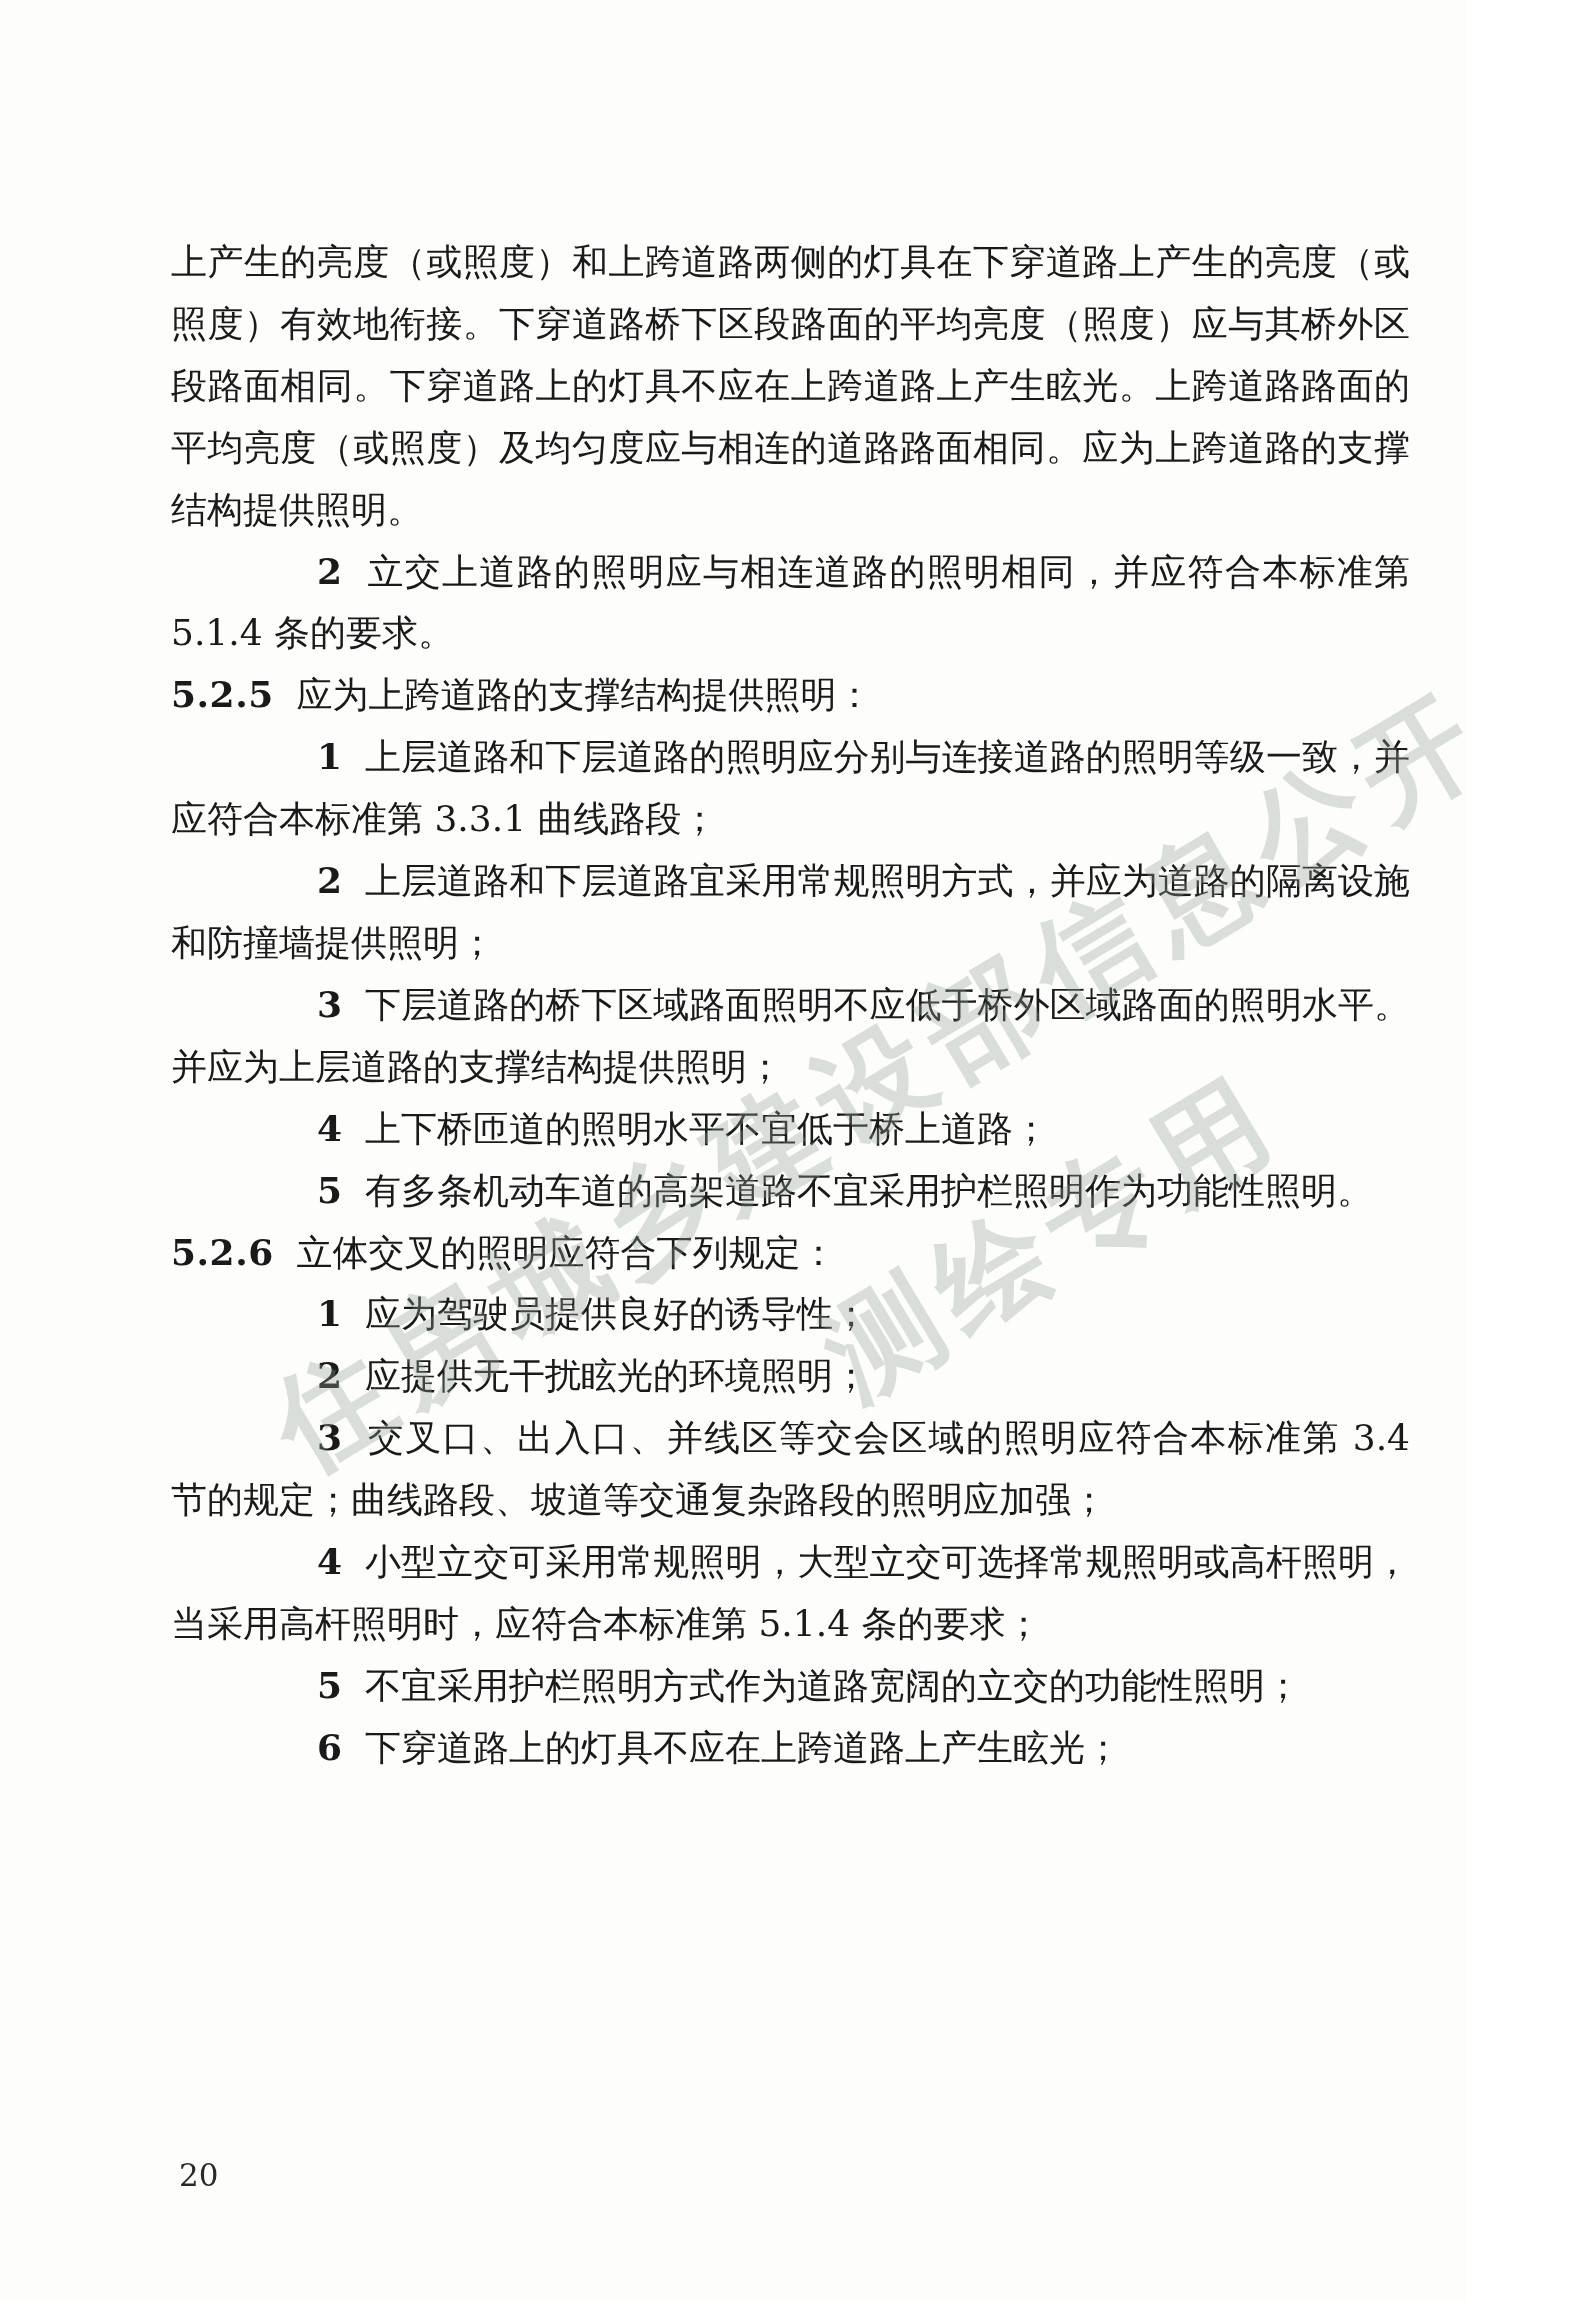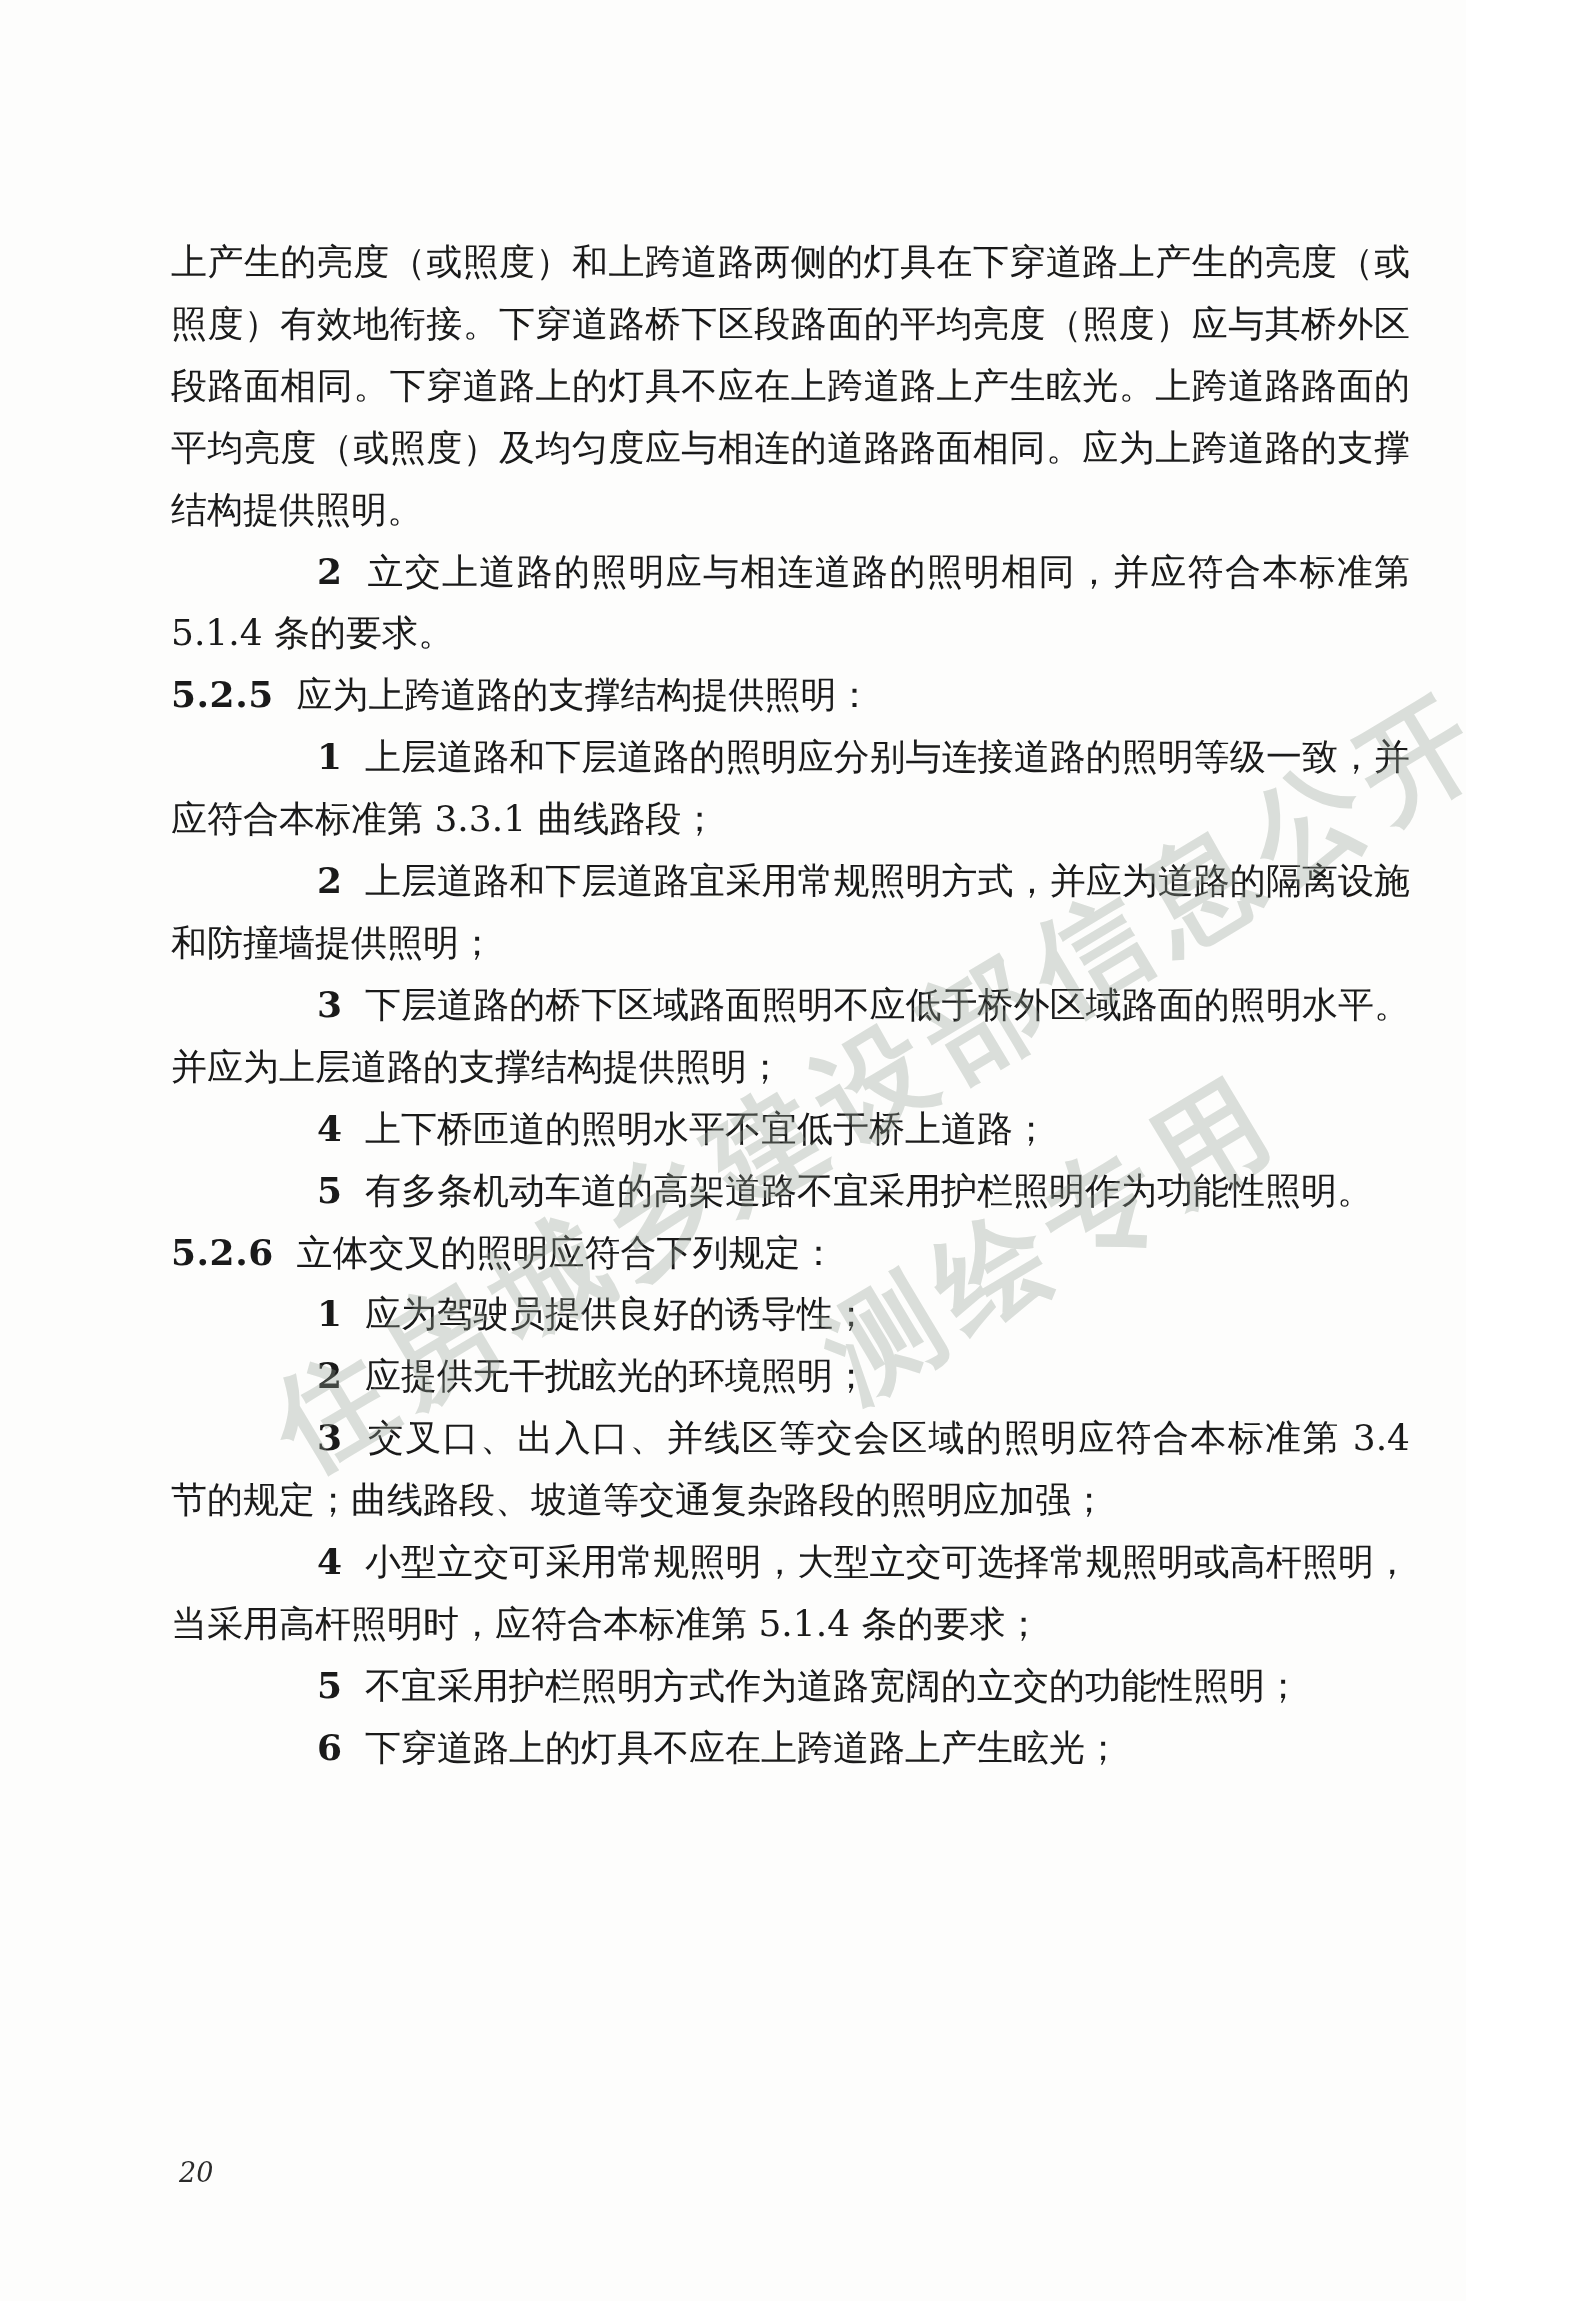--- a/index.html
+++ b/index.html
@@ -43,22 +43,21 @@
     text-indent: 73px;
   }
   .sec-label {
     font-weight: bold;
     letter-spacing: 0.5px;
   }
   .pagenum {
     position: absolute;
     left: 179px;
     top: 2157px;
-    font-size: 27px;
-    font-style: italic;
+    font-size: 31px;
     color: #2a2a2a;
     font-family: "DejaVu Serif", "Liberation Serif", serif;
   }
   
   .watermark {
     position: absolute;
     left: 0;
     top: 0;
     width: 1590px;
     height: 2302px;

